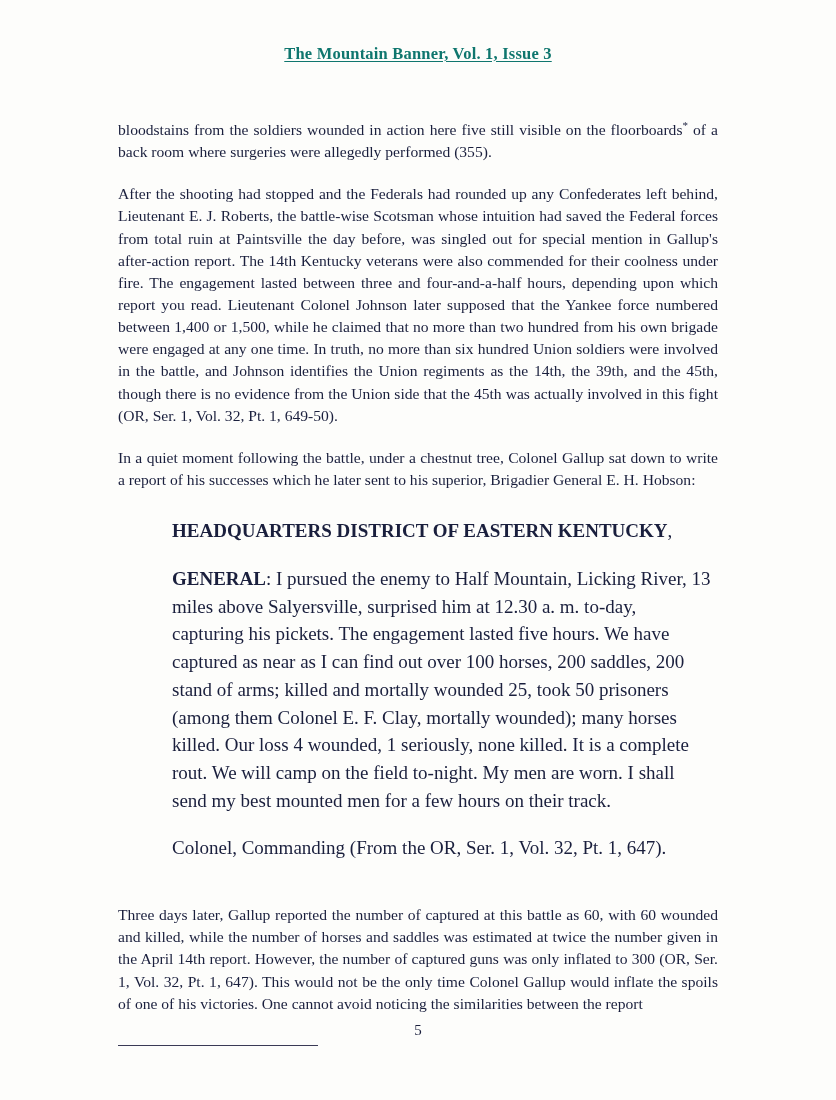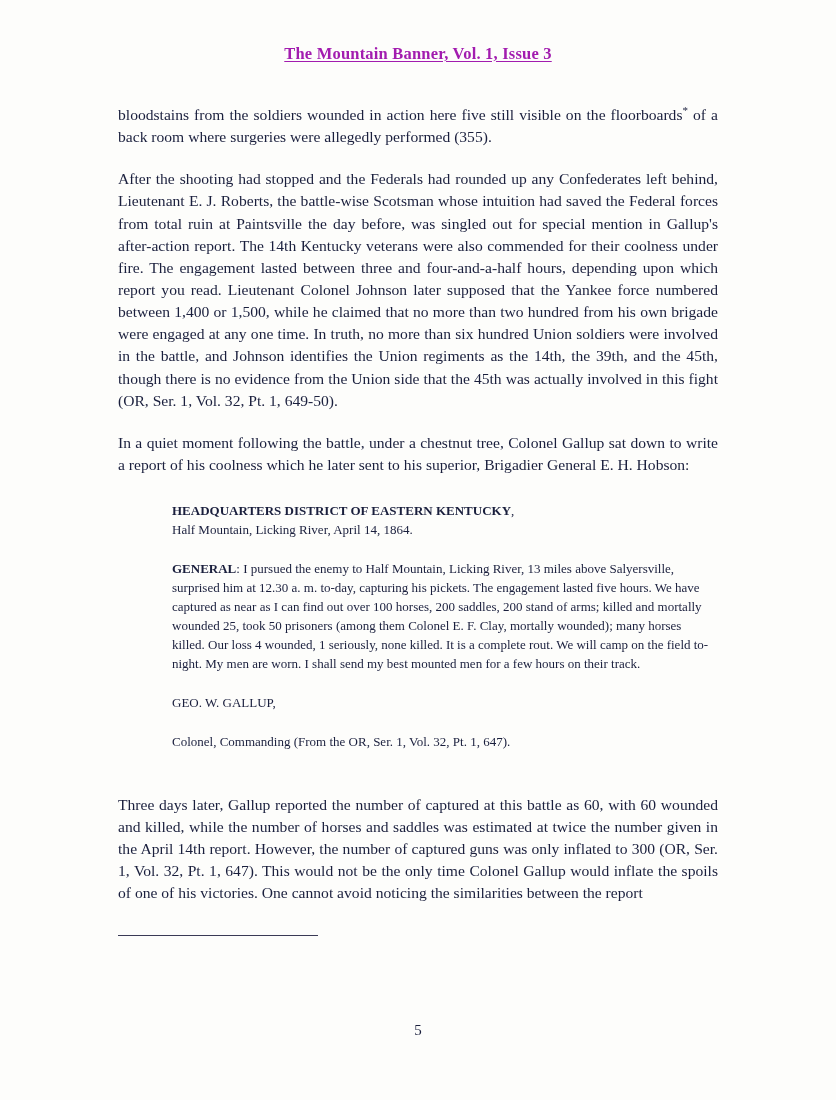--- a/index.html
+++ b/index.html
@@ -20,22 +20,22 @@
     position: absolute;
     left: 118px;
     top: 44px;
     width: 600px;
   }
   .header {
     text-align: center;
     font-weight: bold;
     font-size: 16.5px;
     letter-spacing: 0.2px;
-    margin-bottom: 40px;
-    color: #a21caf;
+    margin-bottom: 55px;
+    color: #0f766e;
   }
   .header .underline {
     text-decoration: underline;
     text-underline-offset: 2px;
   }
   p.body-par {
     margin: 0 0 20px 0;
     font-size: 15.6px;
     line-height: 1.42;
     text-align: justify;
@@ -47,21 +47,21 @@
     font-size: 11px;
     vertical-align: super;
     line-height: 0;
   }
   .quote-block {
     margin: 26px 0 0 54px;
     width: 540px;
   }
   .quote-block p {
     margin: 0 0 20px 0;
-    font-size: 13px;
+    font-size: 19px;
     line-height: 1.46;
     text-align: left;
     color: #1a1f3d;
   }
   .quote-head {
     font-weight: bold;
   }
   .gap-after-quote {
     height: 22px;
   }
@@ -98,31 +98,29 @@
     <div class="header">
       <span class="underline">The Mountain Banner, Vol. 1, Issue 3</span>
     </div>
 
     <p class="body-par">
       <span>bloodstains from the soldiers wounded in action here five still visible on the floorboards</span><span class="sup">*</span><span> of a back room where surgeries were allegedly performed (355).</span>
     </p>
 
     <p class="body-par">After the shooting had stopped and the Federals had rounded up any Confederates left behind, Lieutenant E. J. Roberts, the battle-wise Scotsman whose intuition had saved the Federal forces from total ruin at Paintsville the day before, was singled out for special mention in Gallup's after-action report.  The 14th Kentucky veterans were also commended for their coolness under fire.  The engagement lasted between three and four-and-a-half hours, depending upon which report you read.  Lieutenant Colonel Johnson later supposed that the Yankee force numbered between 1,400 or 1,500, while he claimed that no more than two hundred from his own brigade were engaged at any one time.  In truth, no more than six hundred Union soldiers were involved in the battle, and Johnson identifies the Union regiments as the 14th, the 39th, and the 45th, though there is no evidence from the Union side that the 45th was actually involved in this fight (OR, Ser. 1, Vol. 32, Pt. 1, 649-50).</p>
 
-    <p class="body-par">In a quiet moment following the battle, under a chestnut tree, Colonel Gallup sat down to write a report of his coolness which he later sent to his superior, Brigadier General E. H. Hobson:</p>
+    <p class="body-par">In a quiet moment following the battle, under a chestnut tree, Colonel Gallup sat down to write a report of his successes which he later sent to his superior, Brigadier General E. H. Hobson:</p>
 
     <div class="quote-block">
       <p>
         <span class="quote-head">HEADQUARTERS DISTRICT OF EASTERN KENTUCKY</span><span>,</span><br>
-        <span>Half Mountain, Licking River, April 14, 1864.</span>
       </p>
       <p>
         <span class="quote-head">GENERAL</span><span>: I pursued the enemy to Half Mountain, Licking River, 13 miles above Salyersville, surprised him at 12.30 a. m. to-day, capturing his pickets. The engagement lasted five hours. We have captured as near as I can find out over 100 horses, 200 saddles, 200 stand of arms; killed and mortally wounded 25, took 50 prisoners (among them Colonel E. F. Clay, mortally wounded); many horses killed. Our loss 4 wounded, 1 seriously, none killed. It is a complete rout. We will camp on the field to-night. My men are worn. I shall send my best mounted men for a few hours on their track.</span>
       </p>
-      <p>GEO. W. GALLUP,</p>
       <p>Colonel, Commanding (From the OR, Ser. 1, Vol. 32, Pt. 1, 647).</p>
     </div>
 
     <div class="gap-after-quote"></div>
 
     <p class="body-par">Three days later, Gallup reported the number of captured at this battle as 60, with 60 wounded and killed, while the number of horses and saddles was estimated at twice the number given in the April 14th report.  However, the number of captured guns was only inflated to 300 (OR, Ser. 1, Vol. 32, Pt. 1, 647).  This would not be the only time Colonel Gallup would inflate the spoils of one of his victories.  One cannot avoid noticing the similarities between the report</p>
 
     <div class="footnote-rule"></div>
 
 

